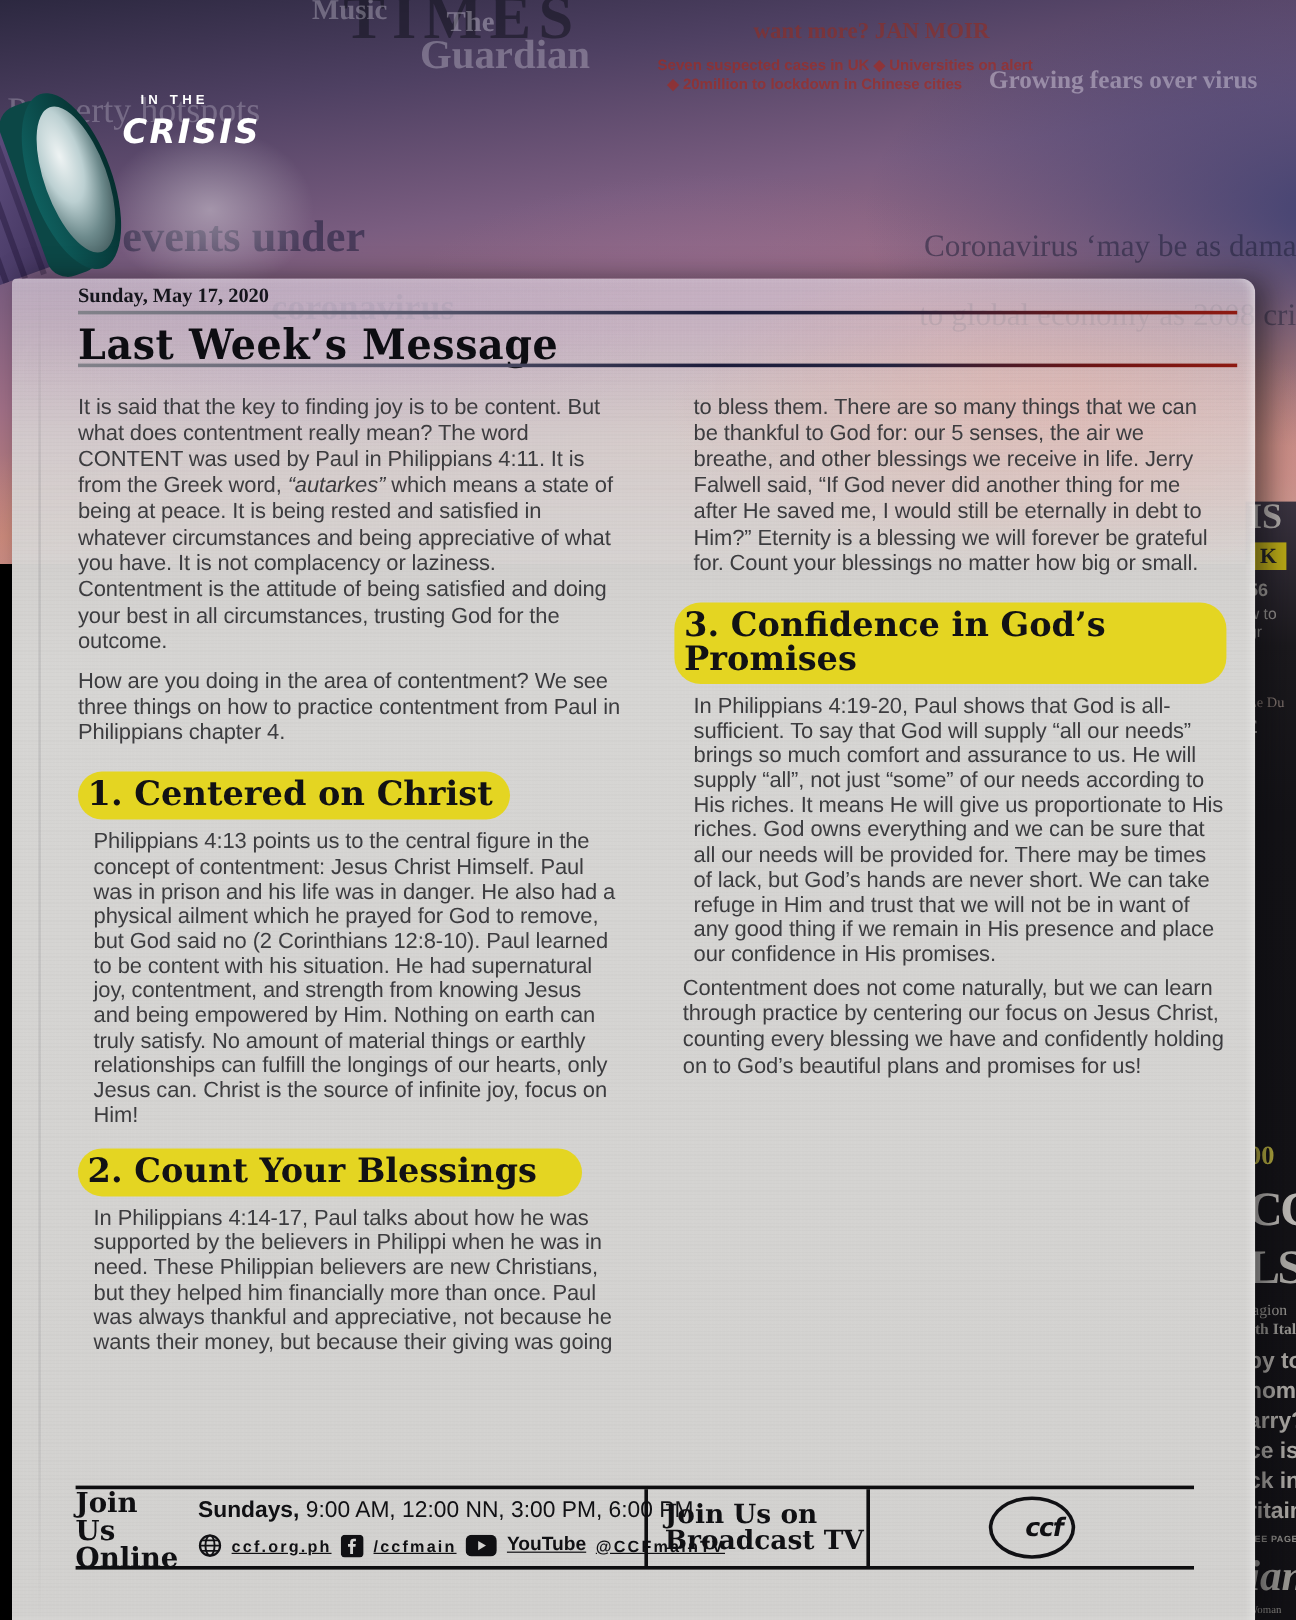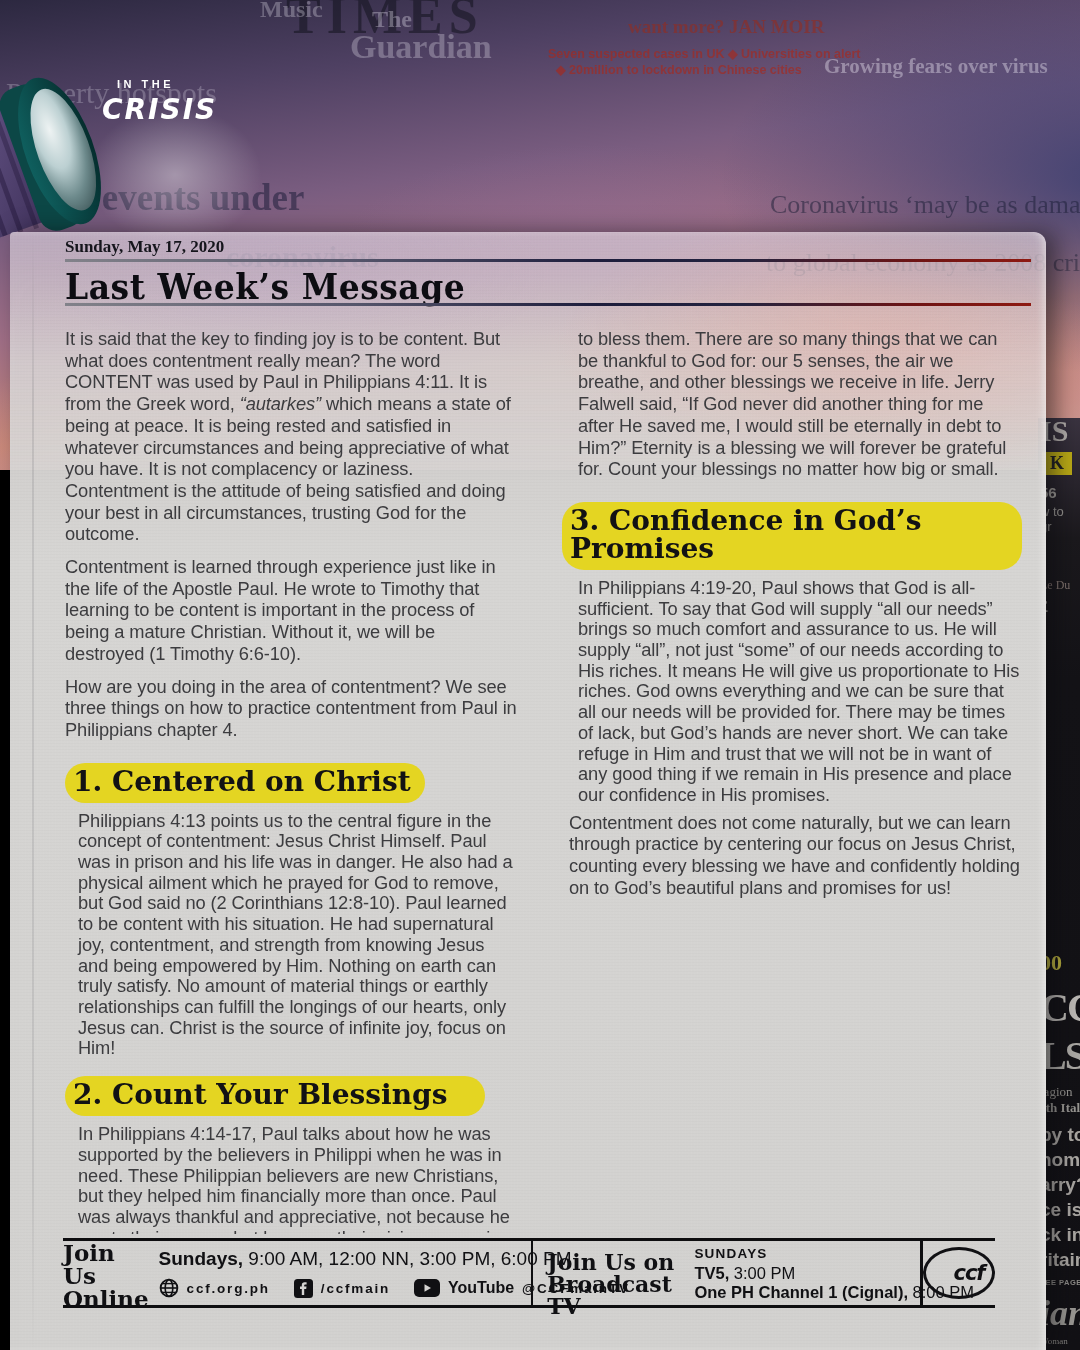--- a/index.html
+++ b/index.html
@@ -68,22 +68,22 @@
   .pad2{padding-right:38px}.pad3{padding-right:26px}
   .closing{padding-left:7px !important;line-height:21.7px;}
 
   
   .footer{position:absolute;left:53px;top:1006px;width:932px;height:64px;color:#101013;
           border-top:3px solid #0e0e10;border-bottom:3px solid #0e0e10;display:flex;align-items:stretch;}
   .f-serif{font-family:"DejaVu Serif",serif;font-weight:bold;}
   .f-online-title{width:92px;padding-top:0;font-size:23px;line-height:23px;}
   .f-sched{width:372px;padding:7px 0 0 10px;}
   .f-times{font-size:19px;white-space:nowrap;}
-  .f-links{display:flex;align-items:center;gap:24px;margin-top:8px;font-weight:bold;
-           font-size:13.5px;letter-spacing:1.8px;}
+  .f-links{display:flex;align-items:center;gap:8px;margin-top:8px;font-weight:bold;
+           font-size:13.5px;letter-spacing:1.8px;text-decoration:underline;}
   .f-link{display:flex;align-items:center;gap:8px;}
   .ytword{font-size:16px;letter-spacing:0;}
   .f-div{width:3px;background:#0e0e10;}
   .f-bc-title{width:168px;padding:10px 0 0 14px;font-size:22px;line-height:22px;}
   .f-bc-sched{width:226px;padding-top:5px;}
   .f-day{font-size:13.5px;font-weight:bold;letter-spacing:1.2px;margin-bottom:3px;}
   .f-row{font-size:16.5px;line-height:19px;white-space:nowrap;}
   .f-logo-cell{flex:1;display:flex;align-items:center;justify-content:center;}
   .ccf-circle{width:46px;height:46px;border:3px solid #101013;border-radius:50%;
       display:flex;align-items:center;justify-content:center;
@@ -174,21 +174,20 @@
   </div>
 
   <div class="paper">
     <div class="date">Sunday, May 17, 2020</div>
     <div class="rule rule1"></div>
     <div class="lwm">Last Week’s Message</div>
     <div class="rule rule2"></div>
 
     <div class="col1">
       <p class="bp"><span>It is said that the key to finding joy is to be content. But what does contentment really mean? The word CONTENT was used by Paul in Philippians 4:11. It is from the Greek word, </span><em>“autarkes”</em><span> which means a state of being at peace. It is being rested and satisfied in whatever circumstances and being appreciative of what you have. It is not complacency or laziness. Contentment is the attitude of being satisfied and doing your best in all circumstances, trusting God for the outcome.</span></p>
-      <p class="bp">Contentment is learned through experience just like in the life of the Apostle Paul. He wrote to Timothy that learning to be content is important in the process of being a mature Christian. Without it, we will be destroyed (1 Timothy 6:6-10).</p>
       <p class="bp">How are you doing in the area of contentment? We see three things on how to practice contentment from Paul in Philippians chapter 4.</p>
 
       <div><span class="shead">1. Centered on Christ</span></div>
       <p class="sb">Philippians 4:13 points us to the central figure in the concept of contentment: Jesus Christ Himself. Paul was in prison and his life was in danger. He also had a physical ailment which he prayed for God to remove, but God said no (2 Corinthians 12:8-10). Paul learned to be content with his situation. He had supernatural joy, contentment, and strength from knowing Jesus and being empowered by Him. Nothing on earth can truly satisfy. No amount of material things or earthly relationships can fulfill the longings of our hearts, only Jesus can. Christ is the source of infinite joy, focus on Him!</p>
 
       <div><span class="shead pad2">2. Count Your Blessings</span></div>
       <p class="sb">In Philippians 4:14-17, Paul talks about how he was supported by the believers in Philippi when he was in need. These Philippian believers are new Christians, but they helped him financially more than once. Paul was always thankful and appreciative, not because he wants their money, but because their giving was going</p>
     </div>
 
     <div class="col2">
@@ -233,24 +232,19 @@
             <b class="ytword">YouTube</b>
             <span>@CCFmainTV</span>
           </span>
         </div>
       </div>
       <div class="f-div"></div>
       <div class="f-bc-title f-serif">
         <div>Join Us on</div>
         <div>Broadcast TV</div>
       </div>
-      <div class="f-bc-sched">
-        <div class="f-day">SUNDAYS</div>
-        <div class="f-row"><b>TV5,</b><span> 3:00 PM</span></div>
-        <div class="f-row"><b>One PH Channel 1 (Cignal),</b><span> 8:00 PM</span></div>
-      </div>
       <div class="f-div"></div>
       <div class="f-logo-cell">
         <div class="ccf-circle">ccf</div>
       </div>
     </div>
   </div>
 </div>
 
 </body></html>

